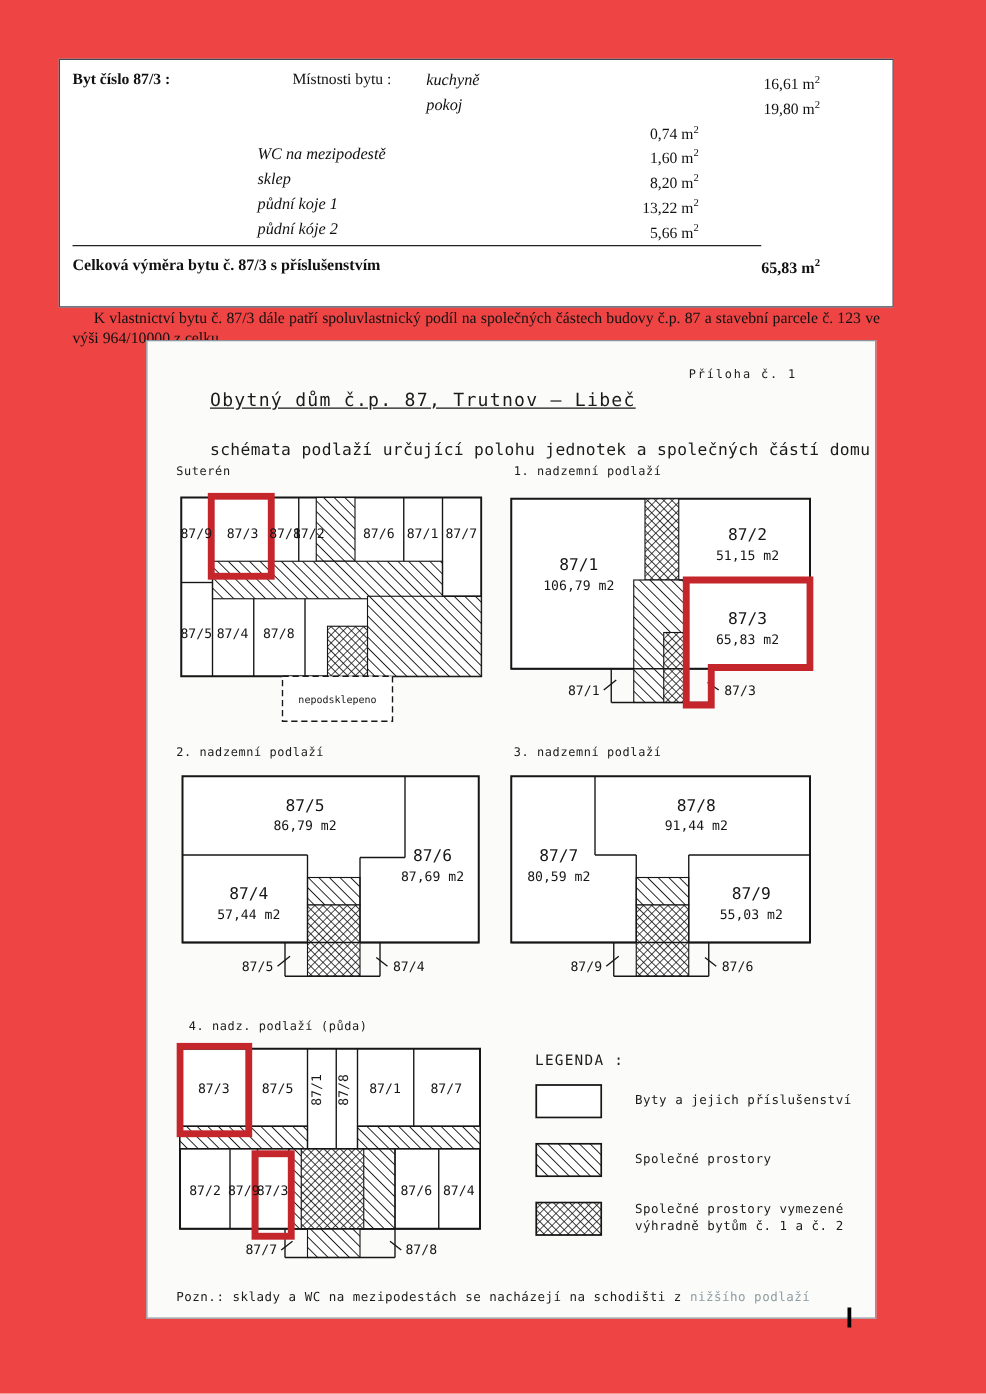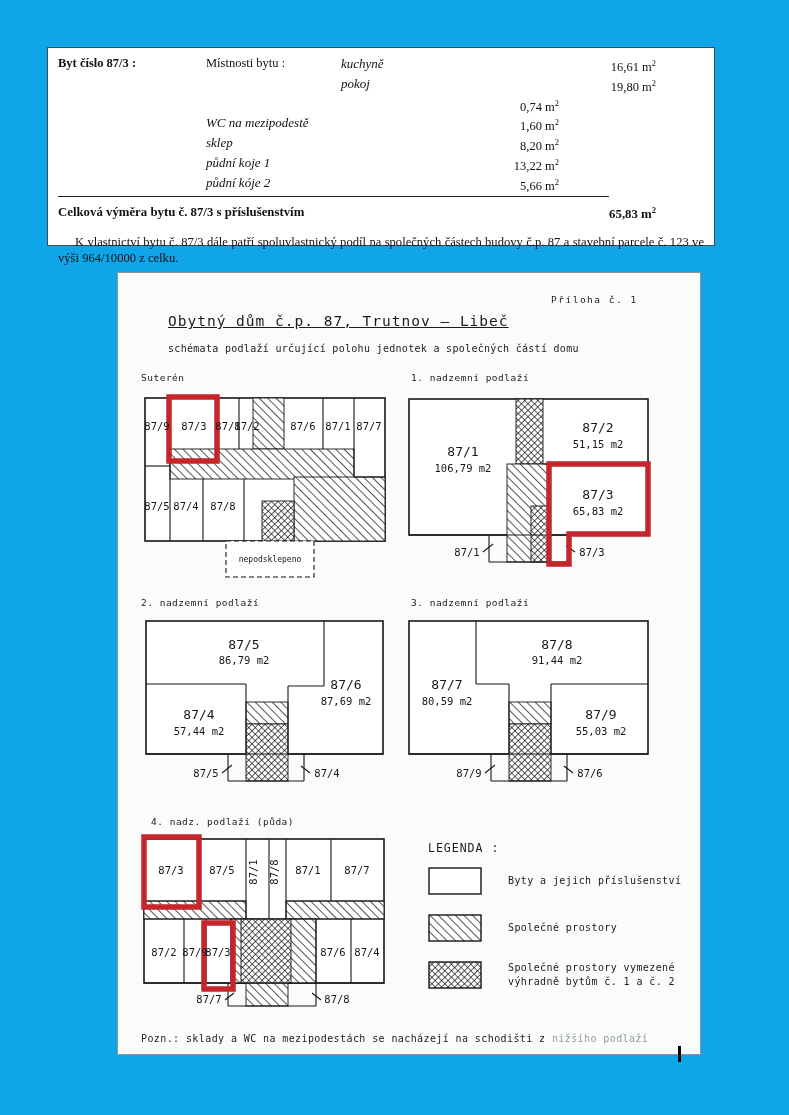--- a/index.html
+++ b/index.html
@@ -1,39 +1,39 @@
 <!DOCTYPE html>
 <html><head>
 <meta charset="utf-8">
 <style>
   html,body{margin:0;padding:0;background:#fff;}
-  .page{position:relative;width:789px;height:1115px;background:#0ea5e9;overflow:hidden;
+  .page{position:relative;width:789px;height:1115px;background:#ef4444;overflow:hidden;
         font-family:"Liberation Serif",serif;color:#111;}
   
   .docbox{position:absolute;left:47px;top:47px;width:668px;height:199px;
           border:1px solid #3e4a57;background:#fff;box-sizing:border-box;padding:8px 0 0 0;}
   .roomgrid{display:grid;grid-template-columns:148px 135px 218px 1fr;padding:0 58px 0 10px;}
   .roomgrid .c1{font-weight:bold;font-size:12.5px;line-height:15.6px;}
-  .roomgrid .c2{font-size:12.5px;line-height:15.6px;}
+  .roomgrid .c2{font-size:12.5px;line-height:15.6px;text-align:center;}
   .rname{font-size:13px;line-height:15.6px;font-style:italic;}
   .rval{font-size:12.5px;line-height:15.6px;text-align:right;}
   sup{font-size:8.5px;}
   .rule{margin:2px 0 0 10px;width:551px;border-top:1.4px solid #222;}
   .totalrow{display:grid;grid-template-columns:1fr 130px;padding:8px 58px 0 10px;}
   .tlabel{font-weight:bold;font-size:12.8px;}
   .tval{font-weight:bold;font-size:12.8px;text-align:right;}
-  .para{margin:11px 10px 0 10px;font-size:12.6px;line-height:16.5px;
+  .para{margin:23px 10px 0 10px;font-size:12.6px;line-height:16.5px;
         text-align:justify;text-indent:17px;}
   
   .scan{position:absolute;left:117px;top:272px;width:584px;height:783px;
         background:#fbfbfa;border:1px solid #8d969e;box-sizing:border-box;
         font-family:"DejaVu Sans Mono",monospace;color:#1b1b1b;}
   .annex{position:absolute;left:433px;top:21px;font-size:9.5px;letter-spacing:1.5px;}
   .stitle{position:absolute;left:50px;top:40px;font-size:14.5px;letter-spacing:1px;white-space:nowrap;text-decoration:underline;}
-  .ssub{position:absolute;left:50px;top:70px;font-size:10px;letter-spacing:.3px;white-space:nowrap;}
+  .ssub{position:absolute;left:50px;top:80px;font-size:13px;letter-spacing:.3px;white-space:nowrap;}
   .flabel{position:absolute;font-size:9.5px;letter-spacing:.5px;white-space:nowrap;}
   .plan{position:absolute;}
   svg text{font-family:"DejaVu Sans Mono",monospace;fill:#161616;}
   .tcell{font-size:10.5px;}
   .tunit{font-size:13px;}
   .tarea{font-size:10.5px;}
   .tcall{font-size:10.5px;}
   .tnote{font-size:8px;}
   .legend-title{position:absolute;left:310px;top:568px;font-size:11.5px;letter-spacing:1px;}
   .lrow{position:absolute;left:310px;display:flex;align-items:center;}

